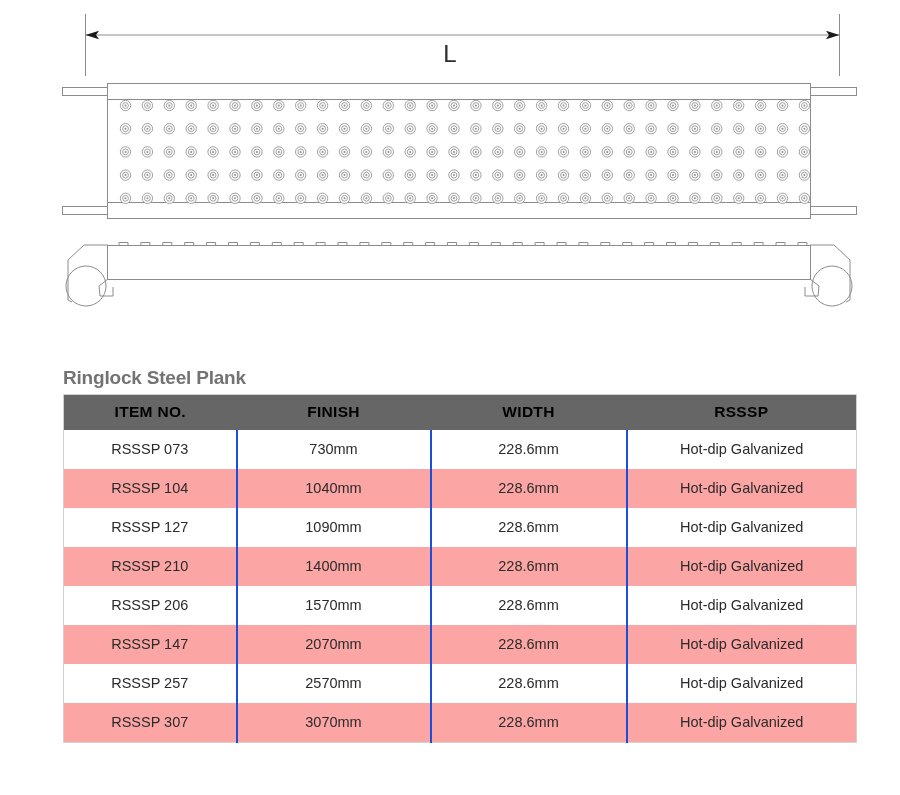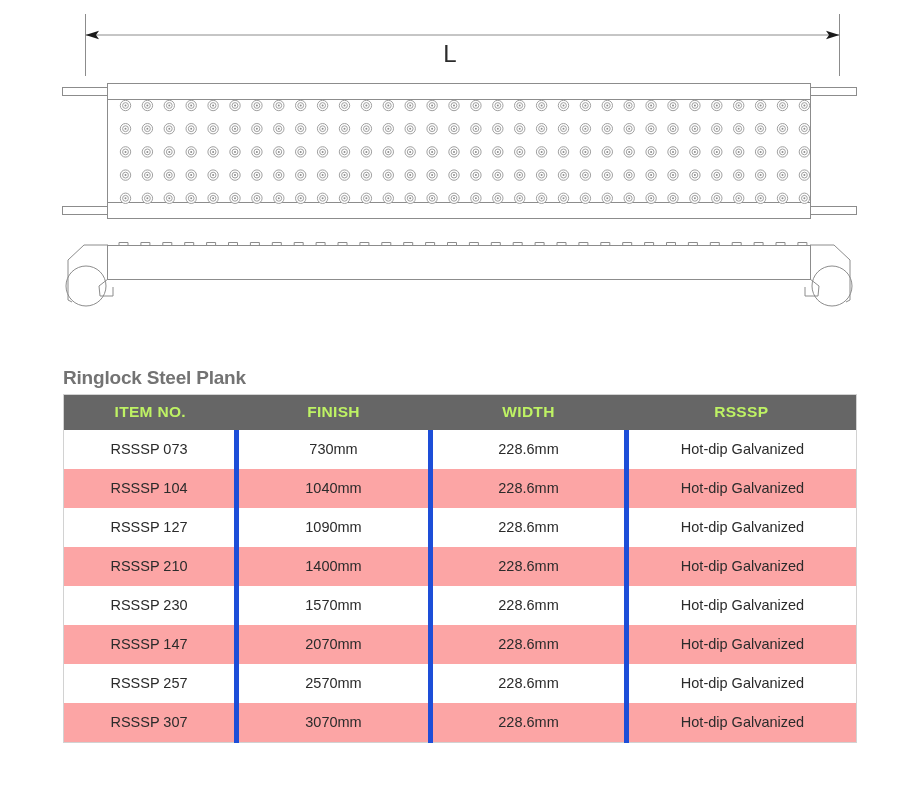--- a/index.html
+++ b/index.html
@@ -46,38 +46,38 @@
 
   table.spec-table {
     border-collapse: collapse;
     width: 793px;
     table-layout: fixed;
     border: 1px solid #d2d2d2;
   }
 
   table.spec-table thead th {
     background: #666666;
-    color: #bef264;
+    color: #000000;
     font-size: 15.5px;
     font-weight: bold;
     letter-spacing: 0.3px;
     height: 35px;
     padding: 0;
     text-align: center;
     border: none;
   }
 
   table.spec-table tbody td {
     height: 39px;
     padding: 0;
     text-align: center;
     font-size: 14.5px;
     font-weight: normal;
     color: #2b2b2b;
-    border-right: 5px solid #1d4ed8;
+    border-right: 2px solid #1d4ed8;
     border-bottom: none;
   }
   table.spec-table tbody td:last-child { border-right: none; }
 
   table.spec-table tbody tr.odd  td { background: #ffffff; }
   table.spec-table tbody tr.even td { background: #fca5a5; }
 
   .col-item   { width: 173px; }
   .col-length { width: 194px; }
   .col-width  { width: 196px; }
@@ -695,21 +695,21 @@
           <td>228.6mm</td>
           <td>Hot-dip Galvanized</td>
         </tr>
         <tr class="even">
           <td>RSSSP 210</td>
           <td>1400mm</td>
           <td>228.6mm</td>
           <td>Hot-dip Galvanized</td>
         </tr>
         <tr class="odd">
-          <td>RSSSP 230</td>
+          <td>RSSSP 206</td>
           <td>1570mm</td>
           <td>228.6mm</td>
           <td>Hot-dip Galvanized</td>
         </tr>
         <tr class="even">
           <td>RSSSP 147</td>
           <td>2070mm</td>
           <td>228.6mm</td>
           <td>Hot-dip Galvanized</td>
         </tr>

